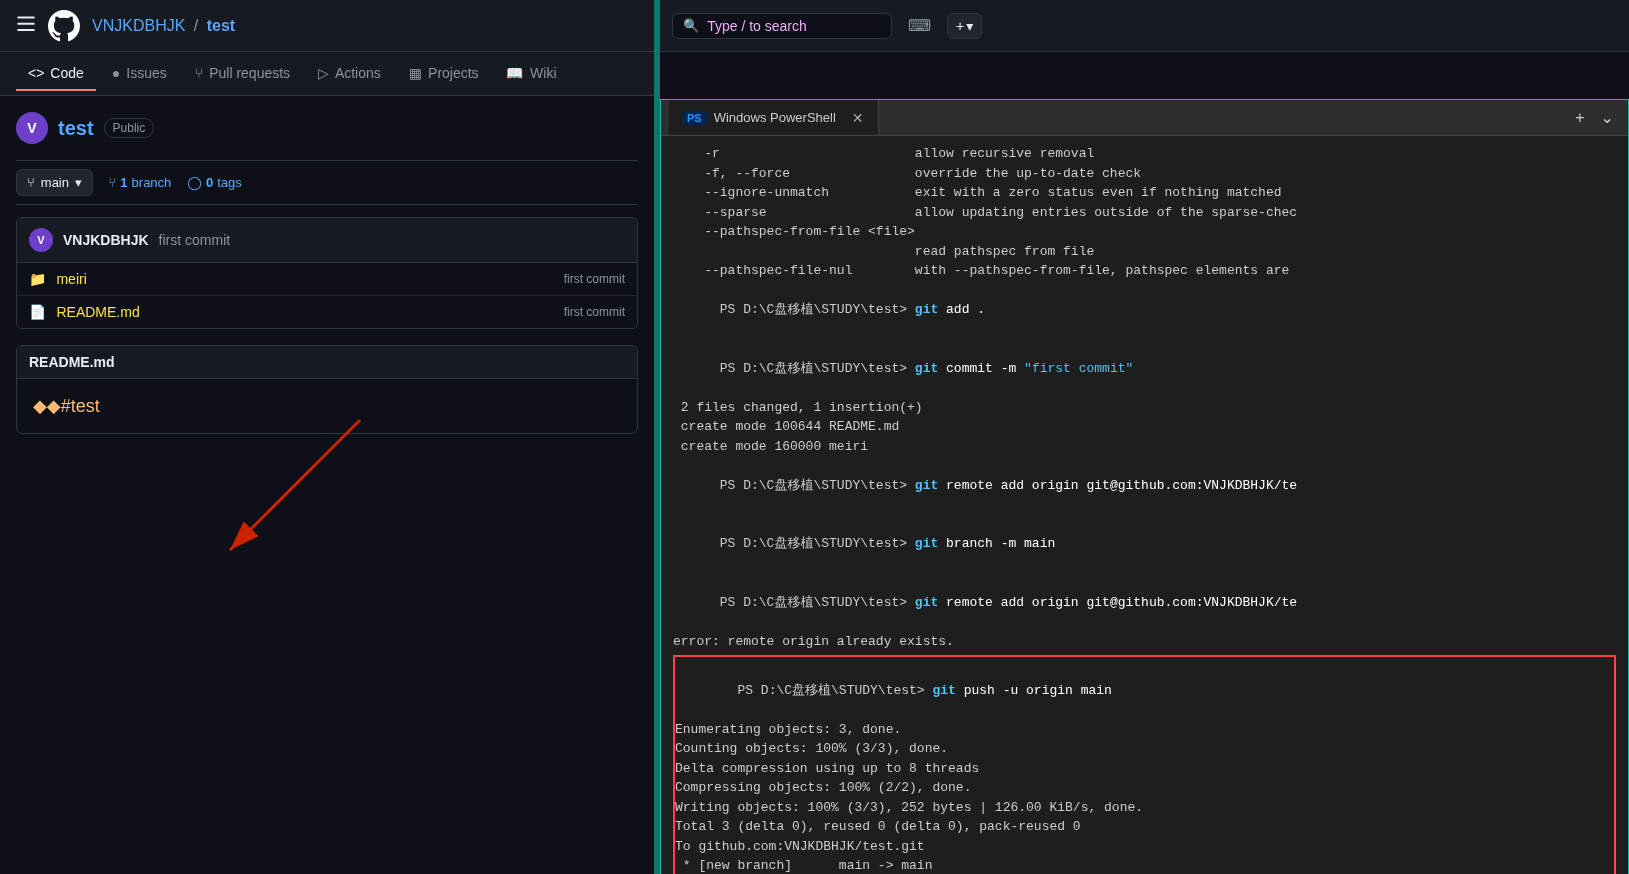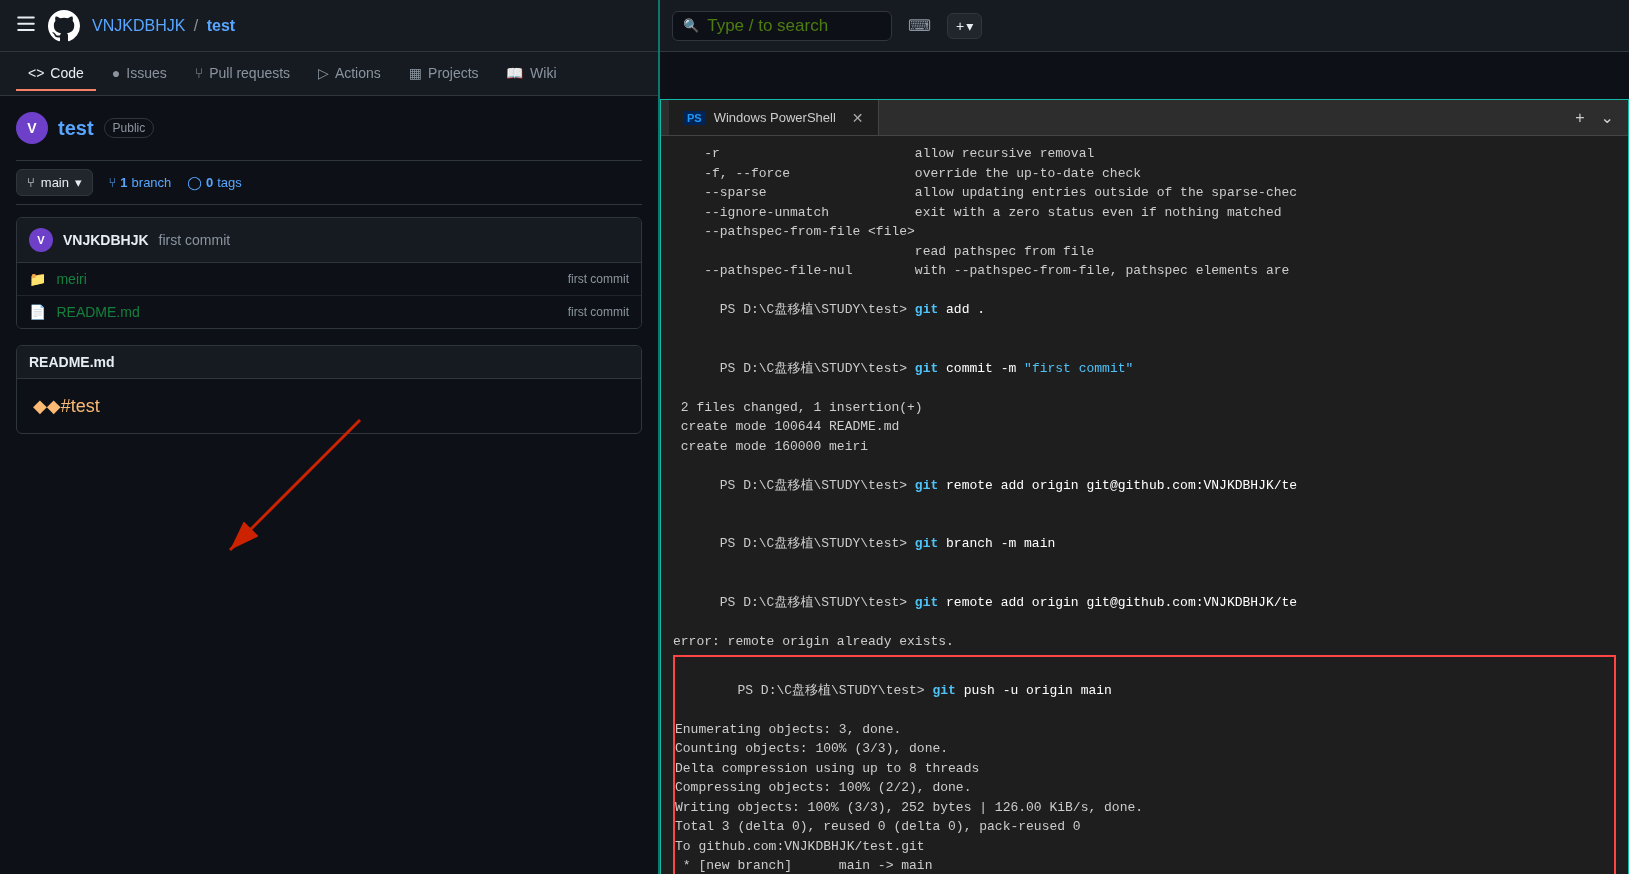--- a/index.html
+++ b/index.html
@@ -14,21 +14,21 @@
       position: relative;
     }
 
     
     .github-side {
       position: absolute;
       top: 0; left: 0;
       width: 660px;
       height: 874px;
       background: #0d1117;
-      border-right: 2px solid #0f766e;
+      border-right: 6px solid #0f766e;
     }
 
     
     .topbar {
       display: flex;
       align-items: center;
       padding: 10px 16px;
       background: #161b22;
       border-bottom: 1px solid #30363d;
       gap: 12px;
@@ -167,21 +167,21 @@
     .file-row {
       display: flex;
       align-items: center;
       padding: 8px 12px;
       border-bottom: 1px solid #21262d;
       gap: 10px;
       background: #0d1117;
     }
     .file-row:last-child { border-bottom: none; }
     .file-icon { color: #8b949e; font-size: 14px; }
-    .file-name { color: #15803d; font-size: 14px; flex: 1; cursor: pointer; }
+    .file-name { color: #fde047; font-size: 14px; flex: 1; cursor: pointer; }
     .file-commit { color: #8b949e; font-size: 12px; margin-left: auto; }
 
     
     .readme-section {
       border: 1px solid #30363d;
       border-radius: 6px;
       overflow: hidden;
     }
     .readme-header {
       padding: 8px 12px;
@@ -436,21 +436,21 @@
       </marker>
     </defs>
     <line x1="180" y1="30" x2="50" y2="160" stroke="#cc2200" stroke-width="3" marker-end="url(#arrowhead)"></line>
   </svg>
 
 </div>
 
 <div class="topright-bar" style="width:969px;left:660px;top:0;height:52px;background:#161b22;border-bottom:1px solid #30363d;display:flex;align-items:center;padding:0 12px;gap:8px;">
   <div class="search-box">
     <span style="color:#8b949e;">🔍</span>
-    <span style="color:#4d7c0f;font-size:17px;">Type / to search</span>
+    <span style="color:#f0abfc;font-size:14px;">Type / to search</span>
   </div>
   <button class="icon-btn" style="background:none;border:none;color:#8b949e;font-size:16px;cursor:pointer;">⌨</button>
   <button class="plus-btn" style="background:#21262d;border:1px solid #30363d;border-radius:6px;color:#e6edf3;padding:4px 8px;cursor:pointer;font-size:14px;display:flex;align-items:center;gap:2px;">
     <span>+</span>
     <span>▾</span>
   </button>
 </div>
 
 <div class="terminal-window">
 
@@ -463,22 +463,22 @@
     <div class="terminal-actions">
       <span class="terminal-action-btn">+</span>
       <span class="terminal-action-btn">⌄</span>
     </div>
   </div>
 
   <div class="terminal-body">
 
     <div class="terminal-line">    -r                         allow recursive removal</div>
     <div class="terminal-line">    -f, --force                override the up-to-date check</div>
+    <div class="terminal-line">    --ignore-unmatch           exit with a zero status even if nothing matched</div>
     <div class="terminal-line">    --sparse                   allow updating entries outside of the sparse-chec</div>
-    <div class="terminal-line">    --ignore-unmatch           exit with a zero status even if nothing matched</div>
     <div class="terminal-line">    --pathspec-from-file &lt;file&gt;</div>
     <div class="terminal-line">                               read pathspec from file</div>
     <div class="terminal-line">    --pathspec-file-nul        with --pathspec-from-file, pathspec elements are </div>
 
     <div class="terminal-line cmd-line">
       <span style="color:#cccccc;">PS D:\C盘移植\STUDY\test&gt; </span><span class="cmd-git">git</span><span> add .</span>
     </div>
     <div class="terminal-line cmd-line">
       <span style="color:#cccccc;">PS D:\C盘移植\STUDY\test&gt; </span><span class="cmd-git">git</span><span> commit -m </span><span class="cmd-str">"first commit"</span>
     </div>

